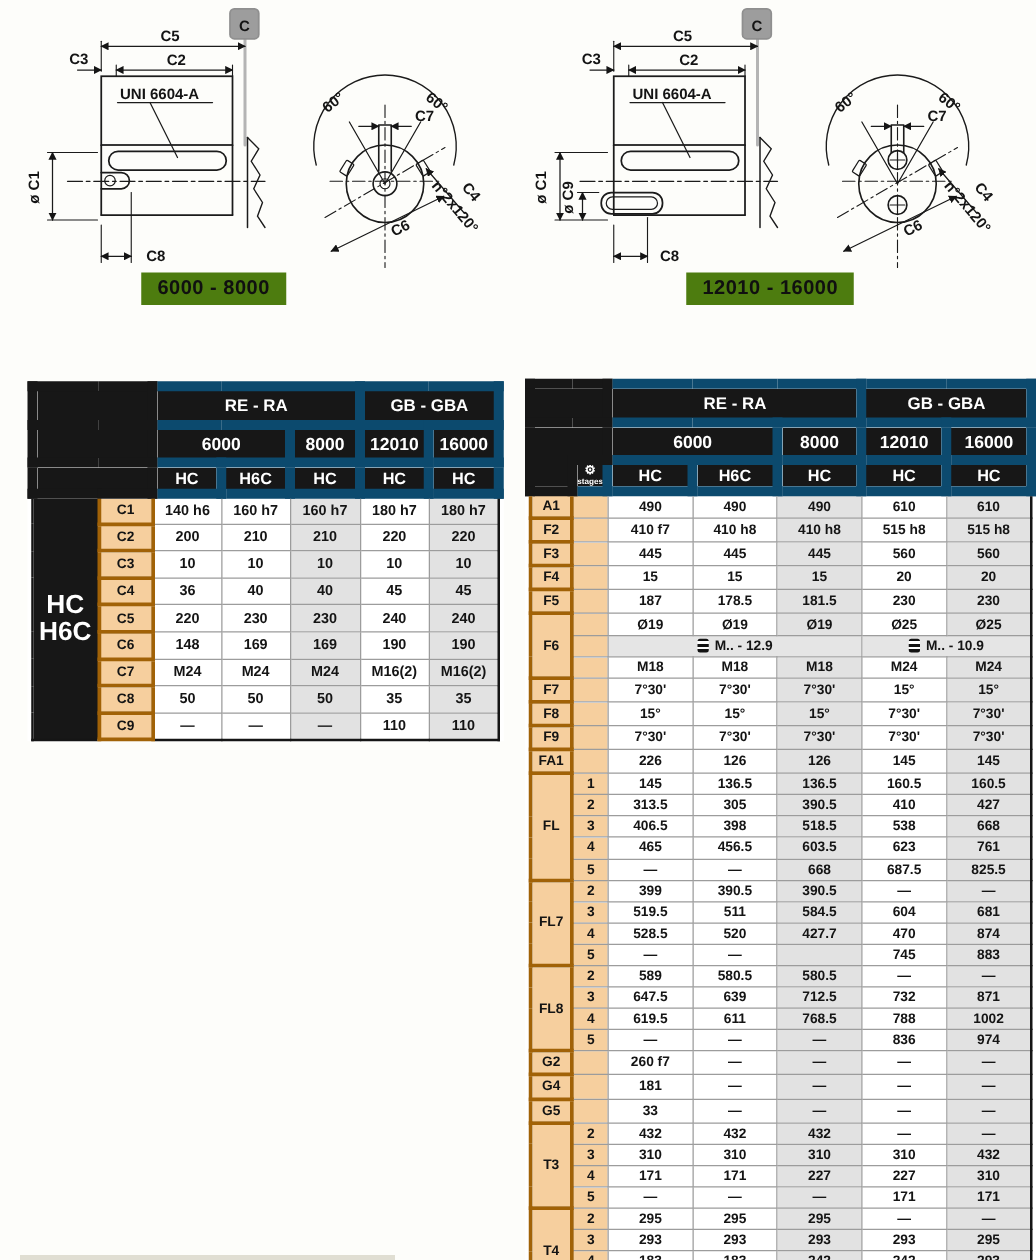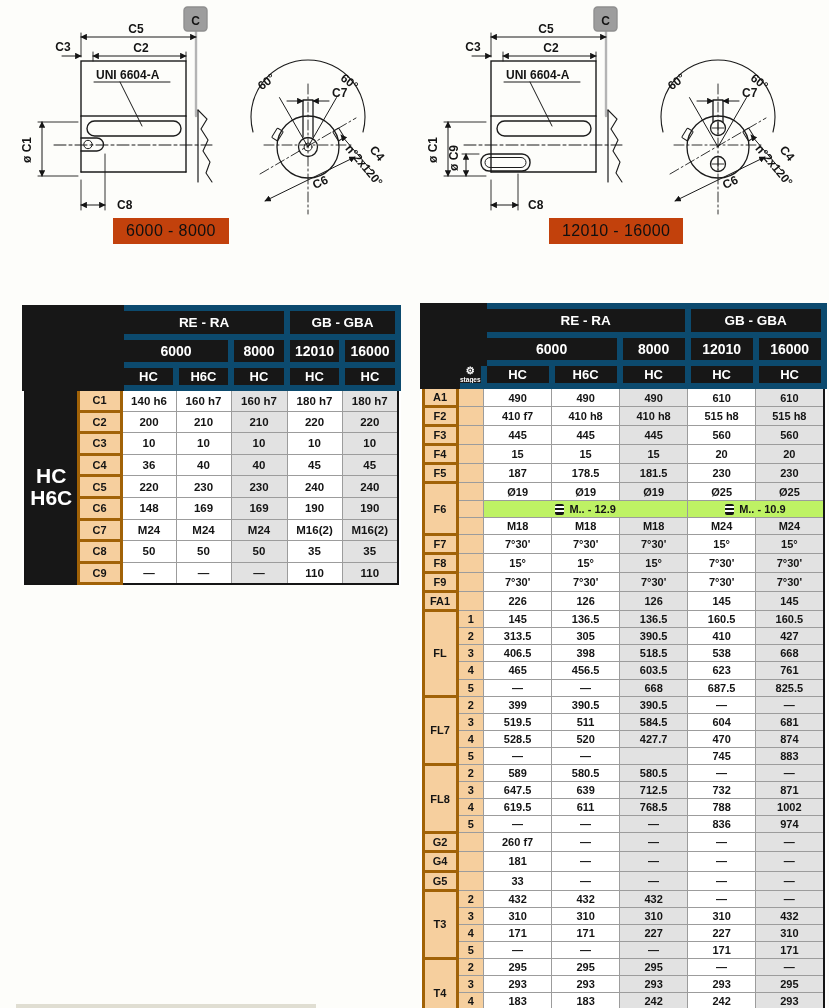--- a/index.html
+++ b/index.html
@@ -2,46 +2,46 @@
 <html><head>
 <meta charset="utf-8">
 <style>
   html,body{margin:0;padding:0;}
   .page{position:relative;width:829px;height:1008px;background:#fdfdfa;overflow:hidden;
         font-family:"Liberation Sans",sans-serif;}
   .fig{position:absolute;top:4px;width:400px;height:250px;}
   #figL{left:8px}
   #figR{left:418px}
   svg text{font-family:"Liberation Sans",sans-serif;font-weight:bold;font-size:12px;fill:#141414;}
-  .caption{position:absolute;background:#c2410c;color:#101010;font-weight:normal;font-size:16px;
+  .caption{position:absolute;background:#4d7c0f;color:#101010;font-weight:bold;font-size:16px;
            line-height:1;padding:5px 13px;letter-spacing:.4px;}
   #capL{left:113px;top:218px}
   #capR{left:549px;top:218px}
 
   .tbl-wrap{position:absolute;}
   #ltWrap{left:22px;top:305px;}
   #rtWrap{left:420px;top:303px;}
   .dim-table{border-collapse:collapse;table-layout:fixed;border:2.5px solid #151515;background:#fff;}
   .dim-table th,.dim-table td{border:1px solid #9c9c9c;text-align:center;font-weight:bold;color:#141414;
            padding:0;overflow:hidden;white-space:nowrap;}
-  .dim-table thead th{background:#171717;color:#fff;border:6px solid #0c4a6e;}
+  .dim-table thead th{background:#171717;color:#fff;border:8px solid #0c4a6e;}
   .dim-table thead th.corner{border-color:#171717;background:#171717;}
   .lt thead tr:nth-child(1) th,.rt thead tr:nth-child(1) th{height:23px;font-size:13.5px;}
   .lt thead tr:nth-child(2) th,.rt thead tr:nth-child(2) th{height:22px;font-size:14px;}
   .lt thead tr:nth-child(3) th,.rt thead tr:nth-child(3) th{height:17px;font-size:13px;}
   .lt tbody td,.lt tbody th{height:18.6px;font-size:11.5px;}
   .rt tbody td,.rt tbody th{height:16.1px;font-size:11px;}
   .value-cell{background:#fff;}
   .shade{background:#e2e2e2;}
   .dim-table tbody .row-label{background:#f6cf9e;font-size:11px;border:3px solid #a16207;}
   .stage-cell{background:#f6cf9e;font-size:10.5px;border:1px solid #b59468;}
   .side-block{background:#171717;border:1px solid #171717;vertical-align:middle;}
   .side-line{color:#fff;font-size:21px;line-height:1.05;font-weight:bold;}
   .group-start th,.group-start td{border-top:1.8px solid #4a4a4a;}
-  .bolt-cell{background:#bef264;font-size:9.5px;}
+  .bolt-cell{background:#e5e5e5;font-size:9.5px;}
   .bolt-icon{display:inline-block;width:9px;height:11px;margin:0 5px -2px 0;border-radius:2px;
      background:linear-gradient(#131313 0 2px,#fff 2px 4px,#131313 4px 6.5px,#fff 6.5px 8.5px,#131313 8.5px 11px);}
   .stages-hd{line-height:1;}
   .gear{display:block;font-size:10px;line-height:10px;color:#fff;}
   .stages-txt{display:block;font-size:6.5px;line-height:7px;color:#fff;}
   .next-crop{position:absolute;left:16px;bottom:0;width:300px;height:4px;background:#e0ded2;}
 </style>
 </head>
 <body>
 

